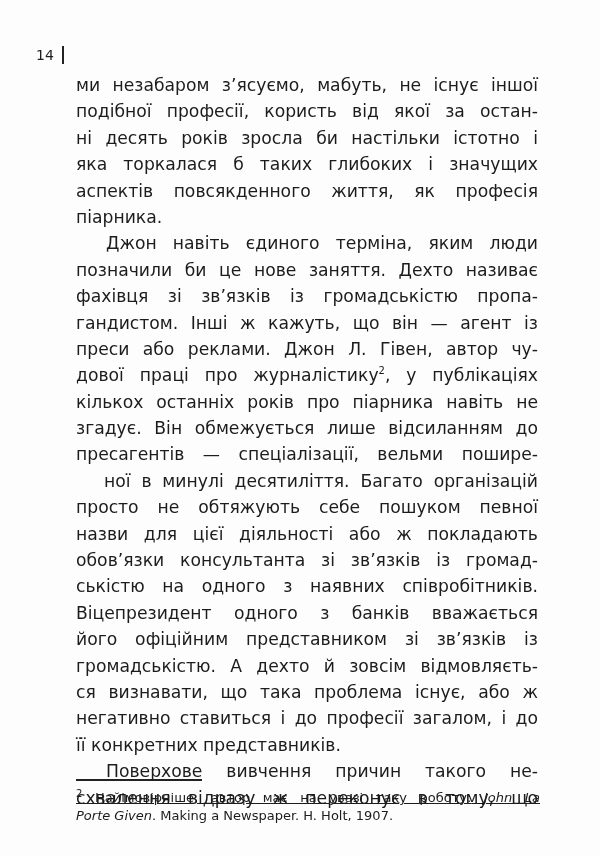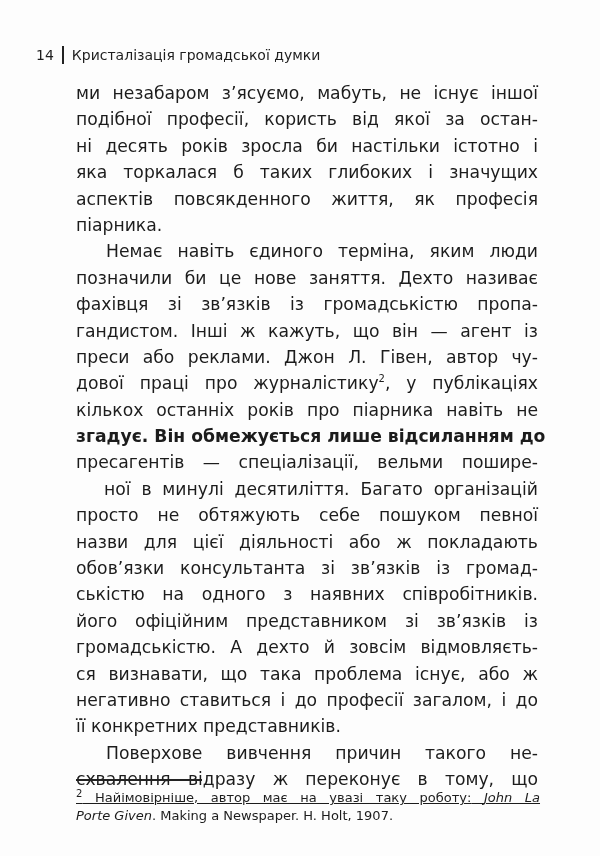--- a/index.html
+++ b/index.html
@@ -9,21 +9,21 @@
   }
   .page { position: absolute; left: 0; top: 0; width: 600px; height: 856px; background: #fdfdfd; padding-left: 12px; }
   .running-head {
     position: absolute; left: 36px; top: 44px; height: 22px;
     font-family: "DejaVu Sans", sans-serif; font-size: 14px; color: #1e1e1e;
     display: flex; align-items: center; white-space: nowrap;
   }
   .running-head .pg { margin-right: 8px; }
   .running-head .bar { width: 2px; height: 18px; background: #222; margin-right: 8px; }
   .body-text {
-    position: absolute; left: 76px; top: 80px; width: 462px;
+    position: absolute; left: 76px; top: 72px; width: 462px;
     font-family: "DejaVu Sans", sans-serif; font-size: 17.2px; line-height: 26.4px; color: #1c1c1c;
   }
   .line { display: block; white-space: nowrap; height: 26.4px; text-align-last: justify; text-align: justify; }
   .line.last { text-align-last: left; }
   .line.indent { padding-left: 30px; }
   sup { font-size: 10px; line-height: 0; }
   .rule { position: absolute; left: 76px; top: 779px; width: 126px; height: 1.5px; background: #222; }
   .footnote {
     position: absolute; left: 76px; top: 789px; width: 464px;
     font-family: "DejaVu Sans", sans-serif; font-size: 13px; line-height: 17.5px; color: #1c1c1c;
@@ -33,47 +33,47 @@
   .footnote i { font-style: italic; }
 </style>
 </head>
 <body>
 
 <div class="page">
 
   <div class="running-head">
     <span class="pg">14</span>
     <span class="bar"></span>
-    <span>Кристалізація громадської думки</span>
   </div>
 
   <div class="body-text">
     <span class="line" style="white-space: nowrap;"><span style="white-space: nowrap;">ми незабаром з’ясуємо, мабуть, не існує іншої</span></span>
     <span class="line" style="white-space: nowrap;"><span style="white-space: nowrap;">подібної професії, користь від якої за остан-</span></span>
     <span class="line" style="white-space: nowrap;"><span style="white-space: nowrap;">ні десять років зросла би настільки істотно і</span></span>
     <span class="line" style="white-space: nowrap;"><span style="white-space: nowrap;">яка торкалася б таких глибоких і значущих</span></span>
     <span class="line" style="white-space: nowrap;"><span style="white-space: nowrap;">аспектів повсякденного життя, як професія</span></span>
     <span class="line last">піарника.</span>
 
-    <span class="line indent" style="white-space: nowrap;"><span style="white-space: nowrap;">Немає навіть єдиного терміна, яким люди</span></span>
+    <span class="line indent" style="white-space: nowrap;"><span style="white-space: nowrap;">Джон навіть єдиного терміна, яким люди</span></span>
     <span class="line" style="white-space: nowrap;"><span style="white-space: nowrap;">позначили би це нове заняття. Дехто називає</span></span>
     <span class="line" style="white-space: nowrap;"><span style="white-space: nowrap;">фахівця зі зв’язків із громадськістю пропа-</span></span>
     <span class="line" style="white-space: nowrap;"><span style="white-space: nowrap;">гандистом. Інші ж кажуть, що він — агент із</span></span>
     <span class="line" style="white-space: nowrap;"><span style="white-space: nowrap;">преси або реклами. Джон Л. Гівен, автор чу-</span></span>
     <span class="line" style="display: flex; justify-content: space-between; white-space: nowrap;">
         <span style="white-space: nowrap; word-spacing: 10.4156px;"><span style="white-space:nowrap;"><span>дової праці про журналістику</span><sup>2</sup><span>, у публікаціях</span></span></span>
       </span>
     <span class="line" style="white-space: nowrap;"><span style="white-space: nowrap;">кількох останніх років про піарника навіть не</span></span>
-    <span class="line" style="white-space: nowrap;"><span style="white-space: nowrap; font-weight: bold;">згадує. Він обмежується лише відсиланням до</span></span>
+    <span class="line" style="white-space: nowrap;"><span style="white-space: nowrap;">згадує. Він обмежується лише відсиланням до</span></span>
     <span class="line" style="white-space: nowrap;"><span style="white-space: nowrap;">пресагентів — спеціалізації, вельми пошире-</span></span>
     <span class="line" style="white-space: nowrap;"><span style="white-space: nowrap; margin-left: 28px;">ної в минулі десятиліття. Багато організацій</span></span>
     <span class="line" style="white-space: nowrap;"><span style="white-space: nowrap;">просто не обтяжують себе пошуком певної</span></span>
     <span class="line" style="white-space: nowrap;"><span style="white-space: nowrap;">назви для цієї діяльності або ж покладають</span></span>
     <span class="line" style="white-space: nowrap;"><span style="white-space: nowrap;">обов’язки консультанта зі зв’язків із громад-</span></span>
     <span class="line" style="white-space: nowrap;"><span style="white-space: nowrap;">ськістю на одного з наявних співробітників.</span></span>
+    <span class="line" style="white-space: nowrap;"><span style="white-space: nowrap;">Віцепрезидент одного з банків вважається</span></span>
     <span class="line" style="white-space: nowrap;"><span style="white-space: nowrap;">його офіційним представником зі зв’язків із</span></span>
     <span class="line" style="white-space: nowrap;"><span style="white-space: nowrap; margin-top: 40px;">громадськістю. А дехто й зовсім відмовляєть-</span></span>
     <span class="line" style="white-space: nowrap;"><span style="white-space: nowrap;">ся визнавати, що така проблема існує, або ж</span></span>
     <span class="line" style="white-space: nowrap;"><span style="white-space: nowrap;">негативно ставиться і до професії загалом, і до</span></span>
     <span class="line last">її конкретних представників.</span>
 
     <span class="line indent" style="white-space: nowrap;"><span style="white-space: nowrap;">Поверхове вивчення причин такого не-</span></span>
     <span class="line" style="white-space: nowrap;"><span style="white-space: nowrap;">схвалення відразу ж переконує в тому, що</span></span>
   </div>
 

